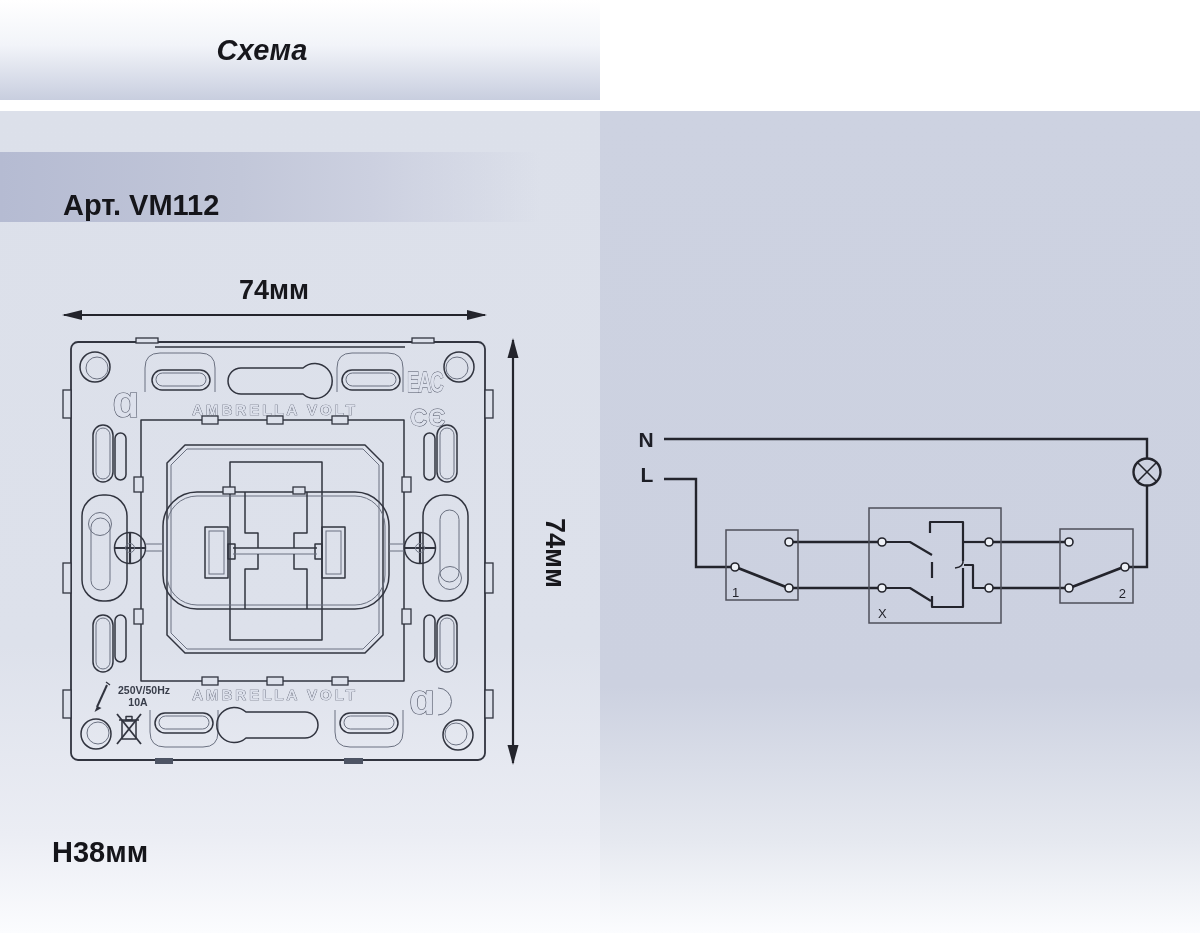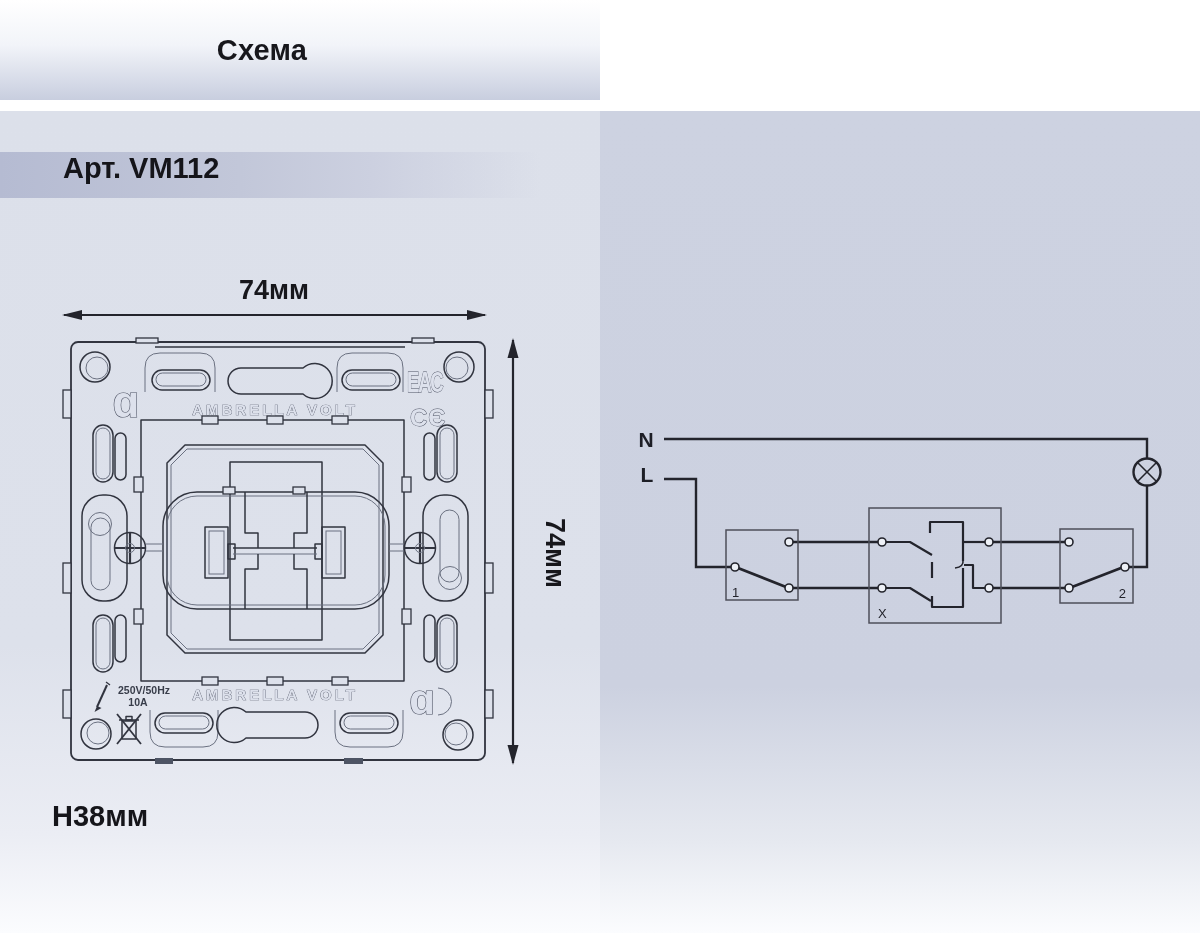--- a/index.html
+++ b/index.html
@@ -2,47 +2,47 @@
 <html><head>
 <meta charset="utf-8">
 <style>
   html,body{margin:0;padding:0;background:#ffffff;}
   .page{
     position:relative;width:1200px;height:933px;overflow:hidden;
     font-family:"Liberation Sans","DejaVu Sans",sans-serif;
     background:#ffffff;
   }
   
-  .header-row{position:absolute;left:0;top:0;width:1200px;height:100px;display:flex;}
+  .header-row{position:absolute;left:0;top:0;width:1200px;height:100px;display:flex;font-style:italic;}
   .header-cell{
     width:600px;height:100px;display:flex;align-items:center;justify-content:center;
     background:linear-gradient(180deg,#ffffff 0%,#f2f4f9 45%,#c8cedf 100%);
   }
   .header-cell span{
     transform:translateX(-38px);
     font-size:29px;font-weight:600;color:#17171c;letter-spacing:.2px;
   }
   .gap-row{position:absolute;left:0;top:100px;width:1200px;height:11px;background:#ffffff;}
   
   .panel-left{
     position:absolute;left:0;top:111px;width:600px;height:822px;
     background:linear-gradient(180deg,#dce0ea 0%,#dde1eb 65%,#ebedf4 88%,#fbfcfe 100%);
   }
   .panel-right{
     position:absolute;left:600px;top:111px;width:600px;height:822px;
     background:linear-gradient(180deg,#cdd2e1 0%,#ccd1e0 70%,#e6e9f0 89%,#fbfcfe 100%);
   }
   .art-band{
-    position:absolute;left:0;top:152px;width:600px;height:46px;
+    position:absolute;left:0;top:152px;width:600px;height:70px;
     background:linear-gradient(90deg,#b5bbd2 0%,#c2c7d9 40%,#ccd0e0 62%,rgba(219,223,233,0) 90%);
-    display:flex;align-items:flex-start;
+    display:flex;align-items:flex-end;
   }
   .art-band span{padding-left:63px;font-size:29px;font-weight:600;color:#15151a;}
   .depth-label{
-    position:absolute;left:52px;top:800px;
+    position:absolute;left:52px;top:836px;
     font-size:29px;font-weight:600;color:#15151a;
   }
   .drawing-svg{position:absolute;left:40px;top:265px;}
   .wiring-svg{position:absolute;left:600px;top:400px;}
   
   .s1{stroke:#31343f;stroke-width:1.5;fill:none;stroke-linejoin:round;}
   .s1b{stroke:#31343f;stroke-width:1.8;fill:none;stroke-linejoin:round;}
   .s2{stroke:#6b7181;stroke-width:1;fill:none;}
   .s3{stroke:#31343f;stroke-width:2.2;fill:none;stroke-linecap:round;}
   .tabbg{fill:#dde1eb;stroke:#31343f;stroke-width:1.3;}

